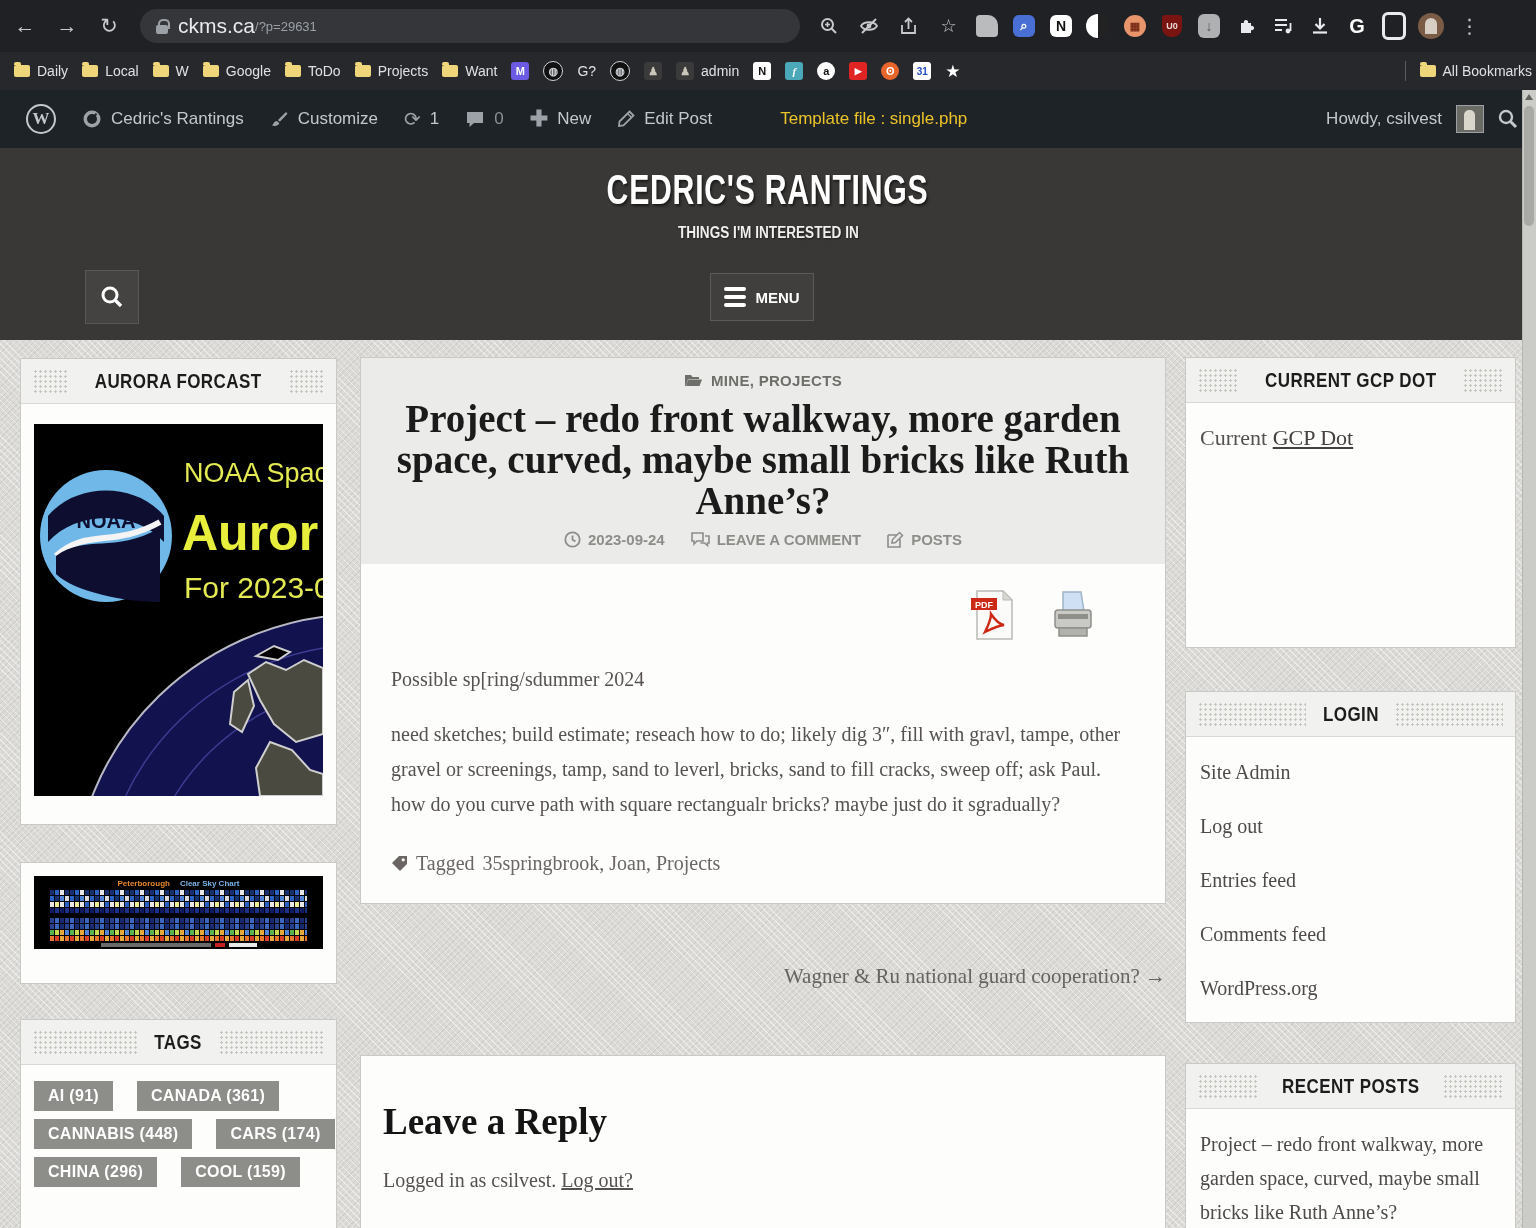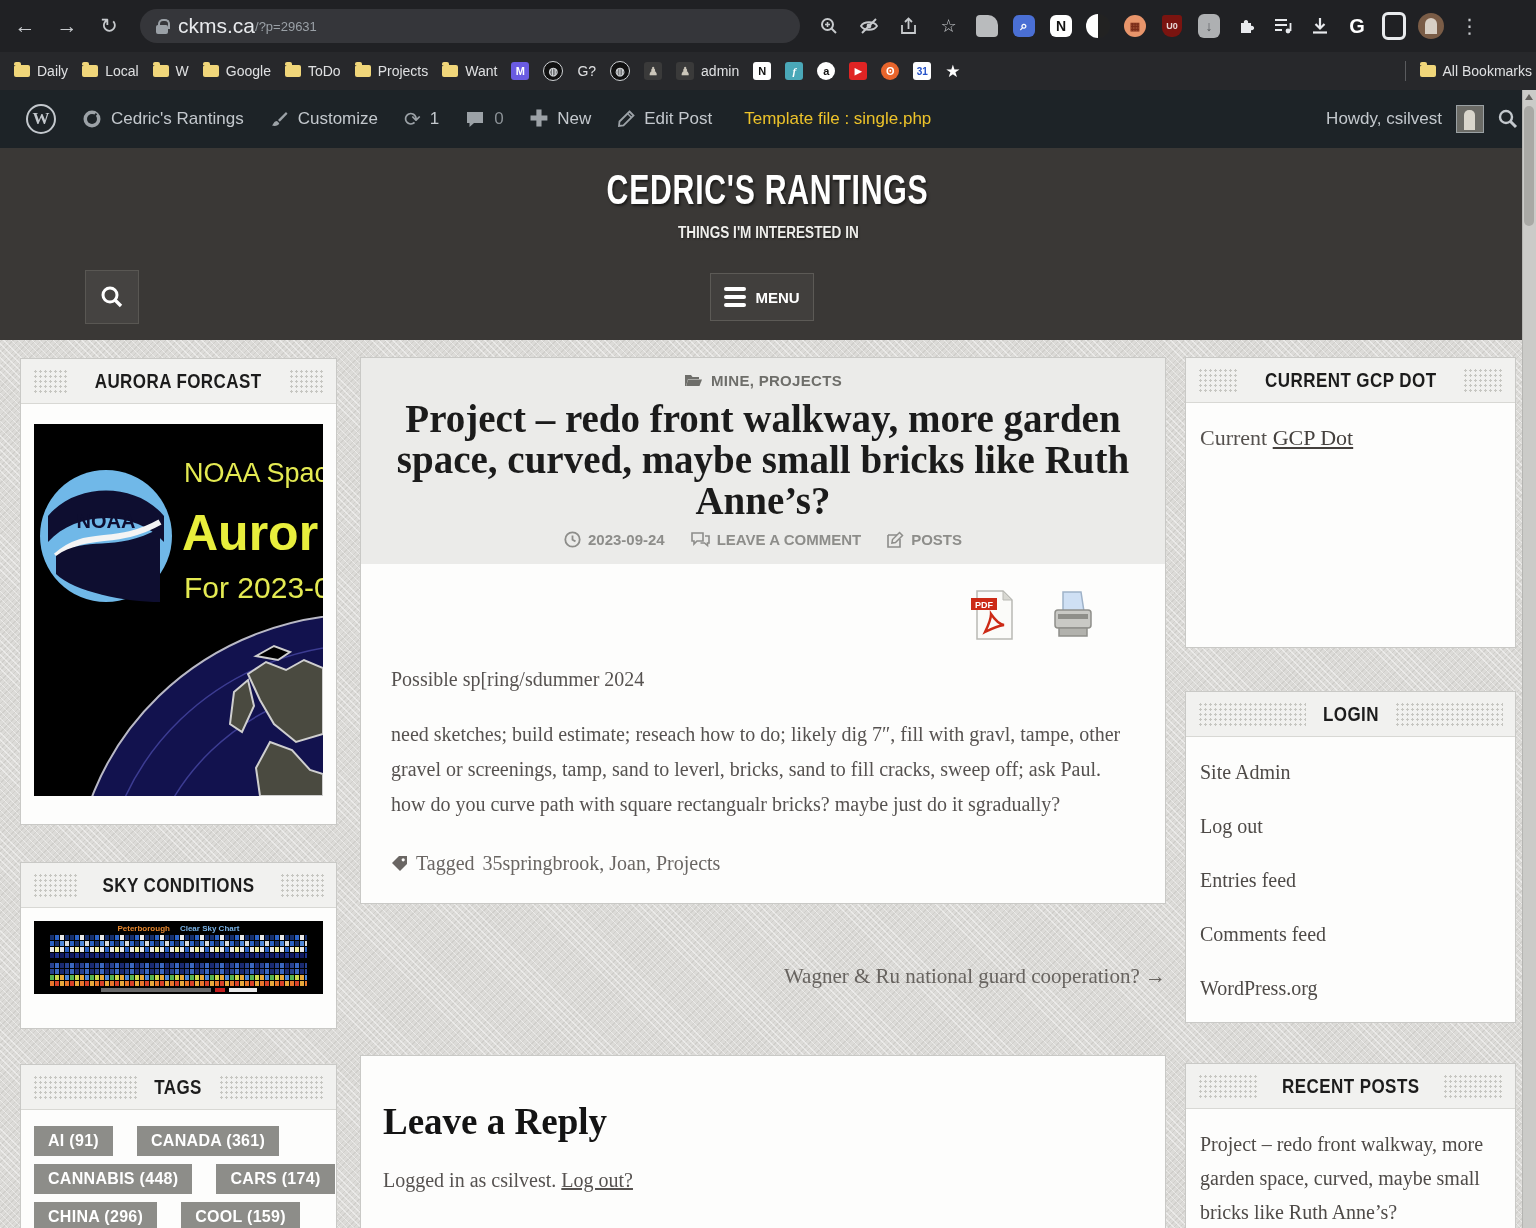--- a/index.html
+++ b/index.html
@@ -327,21 +327,21 @@
     </div>
     <div class="ab">
       <span class="abicon">
         <svg width="18" height="18" viewBox="0 0 18 18">
             <path d="M12.5 1.5 L16.5 5.5 L6.5 15.5 L2 16 L2.5 11.5 Z" fill="none" stroke="#9ca2a7" stroke-width="1.8"></path>
             <line x1="10.5" y1="3.5" x2="14.5" y2="7.5" stroke="#9ca2a7" stroke-width="1.4"></line>
           </svg>
       </span>
       <span>Edit Post</span>
     </div>
-    <div class="ab abtemplate" style="margin-left:32px;">Template file : single.php</div>
+    <div class="ab abtemplate" style="margin-left:68px;">Template file : single.php</div>
     <div class="abright">
       <span>Howdy, csilvest</span>
       <span class="abavatar"></span>
       <span class="abicon">
         <svg width="20" height="20" viewBox="0 0 20 20">
             <circle cx="8" cy="8" r="6" fill="none" stroke="#c3c8cd" stroke-width="2.4"></circle>
             <line x1="12.5" y1="12.5" x2="18" y2="18" stroke="#c3c8cd" stroke-width="3"></line>
           </svg>
       </span>
     </div>
@@ -393,25 +393,20 @@
             <ellipse cx="344" cy="488" rx="236" ry="228" fill="none" stroke="#3c3c92" stroke-width="1.5"></ellipse>
             <path d="M214,250 L232,238 L252,246 L270,236 L289,244 L289,310 L262,318 L240,300 L226,276 Z" fill="#4a4a40" stroke="#cfcfcf" stroke-width="2"></path>
             <path d="M236,318 L258,326 L276,346 L289,350 L289,372 L226,372 L222,344 Z" fill="#4a4a40" stroke="#cfcfcf" stroke-width="2"></path>
             <path d="M200,268 L214,256 L220,282 L208,308 L196,300 Z" fill="#4a4a40" stroke="#cfcfcf" stroke-width="2"></path>
             <path d="M222,232 L240,222 L256,228 L244,236 Z" fill="#000" stroke="#cfcfcf" stroke-width="2"></path>
           </svg>
         </div>
       </div>
 
       <div class="widget mb35">
-        <div class="whead">
-          <span class="wdots"></span>
-          <span class="wtitle">SKY CONDITIONS</span>
-          <span class="wdots"></span>
-        </div>
         <div class="sky-body">
           <div class="skyimg">
             <div class="skyttl">
               <span style="color:#e8872c;">Peterborough</span>
               <span style="color:#7ab4e8;">Clear Sky Chart</span>
             </div>
             <div class="skyrow sr1"></div>
             <div class="skyrow sr2"></div>
             <div class="skyrow sr3"></div>
             <div class="skyrow sr4"></div>
@@ -504,21 +499,21 @@
             <span>
               <svg width="48" height="50" viewBox="0 0 48 50">
                 <path d="M14 2 h18 l4 26 h-22 z" fill="#cfe0f4" stroke="#9fb2c8" stroke-width="1.5"></path>
                 <rect x="6" y="20" width="36" height="18" rx="3" fill="#c9c9c5" stroke="#8f8f8a" stroke-width="1.5"></rect>
                 <rect x="9" y="24" width="30" height="5" fill="#8f8f8a"></rect>
                 <rect x="10" y="38" width="28" height="8" fill="#b2b2ad" stroke="#8f8f8a" stroke-width="1.5"></rect>
               </svg>
             </span>
           </div>
           <p class="para1">Possible sp[ring/sdummer 2024</p>
-          <p class="para2">need sketches; build estimate; reseach how to do; likely dig 7″, fill with gravl, tampe, other gravel or screenings, tamp, sand to leverl, bricks, sand to fill cracks, sweep off; ask Paul. how do you curve path with square rectangualr bricks? maybe just do it sgradually?</p>
+          <p class="para2">need sketches; build estimate; reseach how to do; likely dig 3″, fill with gravl, tampe, other gravel or screenings, tamp, sand to leverl, bricks, sand to fill cracks, sweep off; ask Paul. how do you curve path with square rectangualr bricks? maybe just do it sgradually?</p>
           <div class="pfoot">
             <svg width="17" height="17" viewBox="0 0 17 17">
                 <path d="M1 8 L8 1 h8 v8 l-7 7 z" fill="#6a6663"></path>
                 <circle cx="12.2" cy="4.8" r="1.6" fill="#fdfdfc"></circle>
               </svg>
             <span>Tagged</span>
             <span><a class="post-tag" href="#">35springbrook</a><a class="post-tag" href="#">Joan</a><a class="post-tag" href="#">Projects</a></span>
           </div>
         </div>
       </div>

